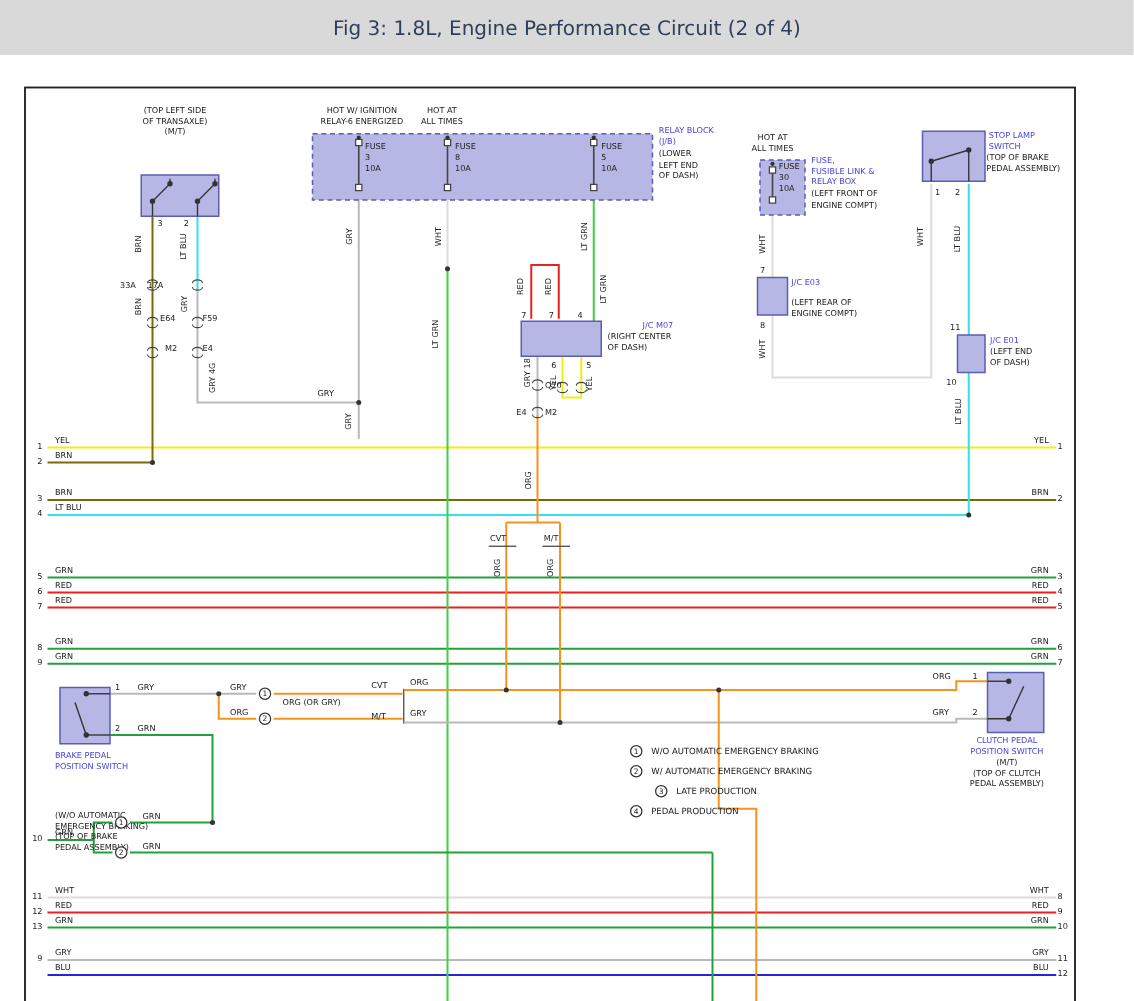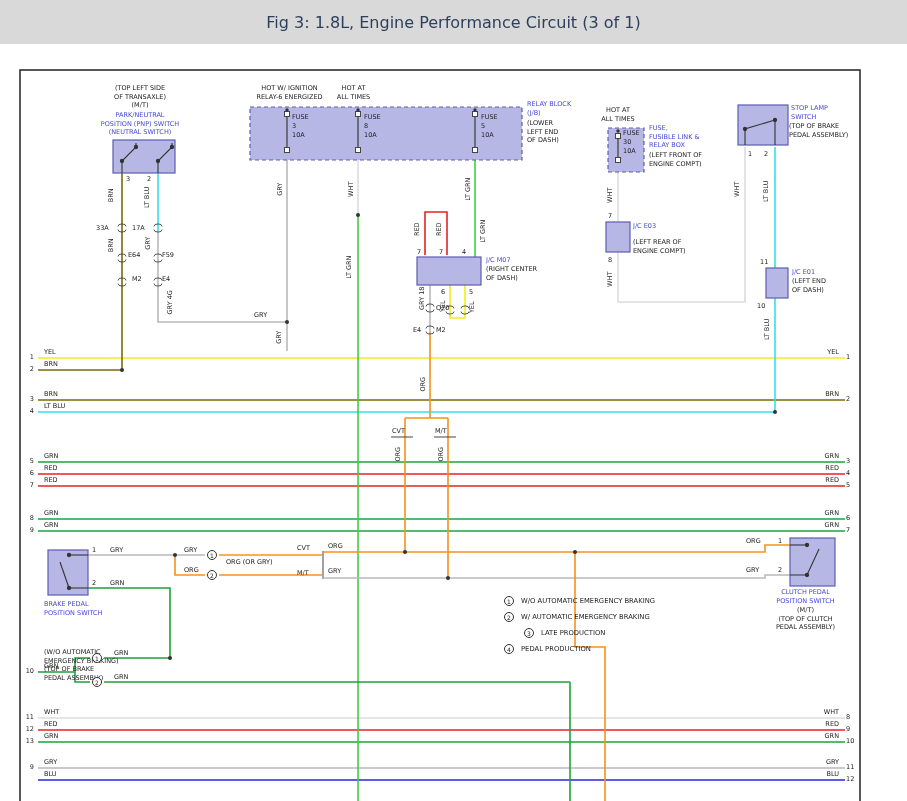--- a/index.html
+++ b/index.html
@@ -28,21 +28,21 @@
     background:#fff;font-size:6px;line-height:9px;text-align:center;color:#222}
   .leg{position:absolute;display:flex;align-items:center;gap:7px}
   .leg .circ{width:10px;height:10px;border:1px solid #333;border-radius:50%;background:#fff;
     font-size:6px;line-height:9px;text-align:center;flex:0 0 auto;color:#222}
   .leg .txt{font-size:6.8px;color:#222}
 </style>
 </head>
 <body>
 
 <div class="hdr">
-  <div class="t">Fig 3: 1.8L, Engine Performance Circuit (3 of 1)</div>
+  <div class="t">Fig 3: 1.8L, Engine Performance Circuit (2 of 4)</div>
 </div>
 
 <svg width="907" height="801" viewBox="0 0 907 801">
   <rect class="frame" x="20" y="70" width="840" height="745"></rect>
 
   <g stroke-width="1.7">
     <line class="yel" x1="38" y1="358" x2="845" y2="358"></line>
     <line class="brn" x1="38" y1="370" x2="122" y2="370"></line>
     <line class="brn" x1="38" y1="400" x2="845" y2="400"></line>
     <line class="ltblu" x1="38" y1="412" x2="775" y2="412"></line>
@@ -175,30 +175,27 @@
       <circle cx="175" cy="555" r="2"></circle>
     <circle cx="170" cy="658" r="2"></circle>
   </g>
 </svg>
 
 <div class="labels">
 
   <div class="lbl c" style="left:75px;top:84px;width:130px">(TOP LEFT SIDE
 OF TRANSAXLE)
 (M/T)</div>
-  <div class="lbl c b" style="left:75px;top:111px;width:130px">PARK/NEUTRAL
-POSITION (PNP) SWITCH
-(NEUTRAL SWITCH)</div>
   <div class="lbl" style="left:126px;top:175px">3</div>
   <div class="lbl" style="left:147px;top:175px">2</div>
   <div class="lbl r" style="left:91px;top:191px">BRN</div>
   <div class="lbl" style="left:96px;top:224px">33A</div>
   <div class="lbl r" style="left:91px;top:241px">BRN</div>
   <div class="lbl r" style="left:127px;top:193px">LT BLU</div>
-  <div class="lbl" style="left:132px;top:224px">17A</div>
+  <div class="lbl" style="left:118px;top:224px">17A</div>
   <div class="lbl r" style="left:128px;top:239px">GRY</div>
   <div class="lbl" style="left:128px;top:251px">E64</div>
   <div class="lbl" style="left:162px;top:251px">F59</div>
   <div class="lbl" style="left:132px;top:275px">M2</div>
   <div class="lbl" style="left:162px;top:275px">E4</div>
   <div class="lbl r" style="left:150px;top:298px">GRY 4G</div>
   <div class="lbl" style="left:254px;top:311px">GRY</div>
   <div class="lbl r" style="left:259px;top:333px">GRY</div>
 
   <div class="lbl c" style="left:242px;top:84px;width:95px">HOT W/ IGNITION
@@ -223,21 +220,21 @@
   <div class="lbl r" style="left:331px;top:185px">WHT</div>
   <div class="lbl r" style="left:448px;top:185px">LT GRN</div>
   <div class="lbl r" style="left:329px;top:263px">LT GRN</div>
 
   <div class="lbl" style="left:417px;top:248px">7</div>
   <div class="lbl r" style="left:397px;top:225px">RED</div>
   <div class="lbl" style="left:439px;top:248px">7</div>
   <div class="lbl r" style="left:419px;top:225px">RED</div>
   <div class="lbl" style="left:462px;top:248px">4</div>
   <div class="lbl r" style="left:463px;top:227px">LT GRN</div>
-  <div class="lbl b" style="left:486px;top:256px">J/C M07</div>
+  <div class="lbl b" style="left:514px;top:256px">J/C M07</div>
   <div class="lbl" style="left:486px;top:265px">(RIGHT CENTER
 OF DASH)</div>
   <div class="lbl r" style="left:402px;top:294px">GRY 18</div>
   <div class="lbl" style="left:436px;top:304px">Q70</div>
   <div class="lbl" style="left:413px;top:326px">E4</div>
   <div class="lbl" style="left:436px;top:326px">M2</div>
   <div class="lbl" style="left:441px;top:288px">6</div>
   <div class="lbl" style="left:469px;top:288px">5</div>
   <div class="lbl r" style="left:423px;top:302px">YEL</div>
   <div class="lbl r" style="left:452px;top:303px">YEL</div>

